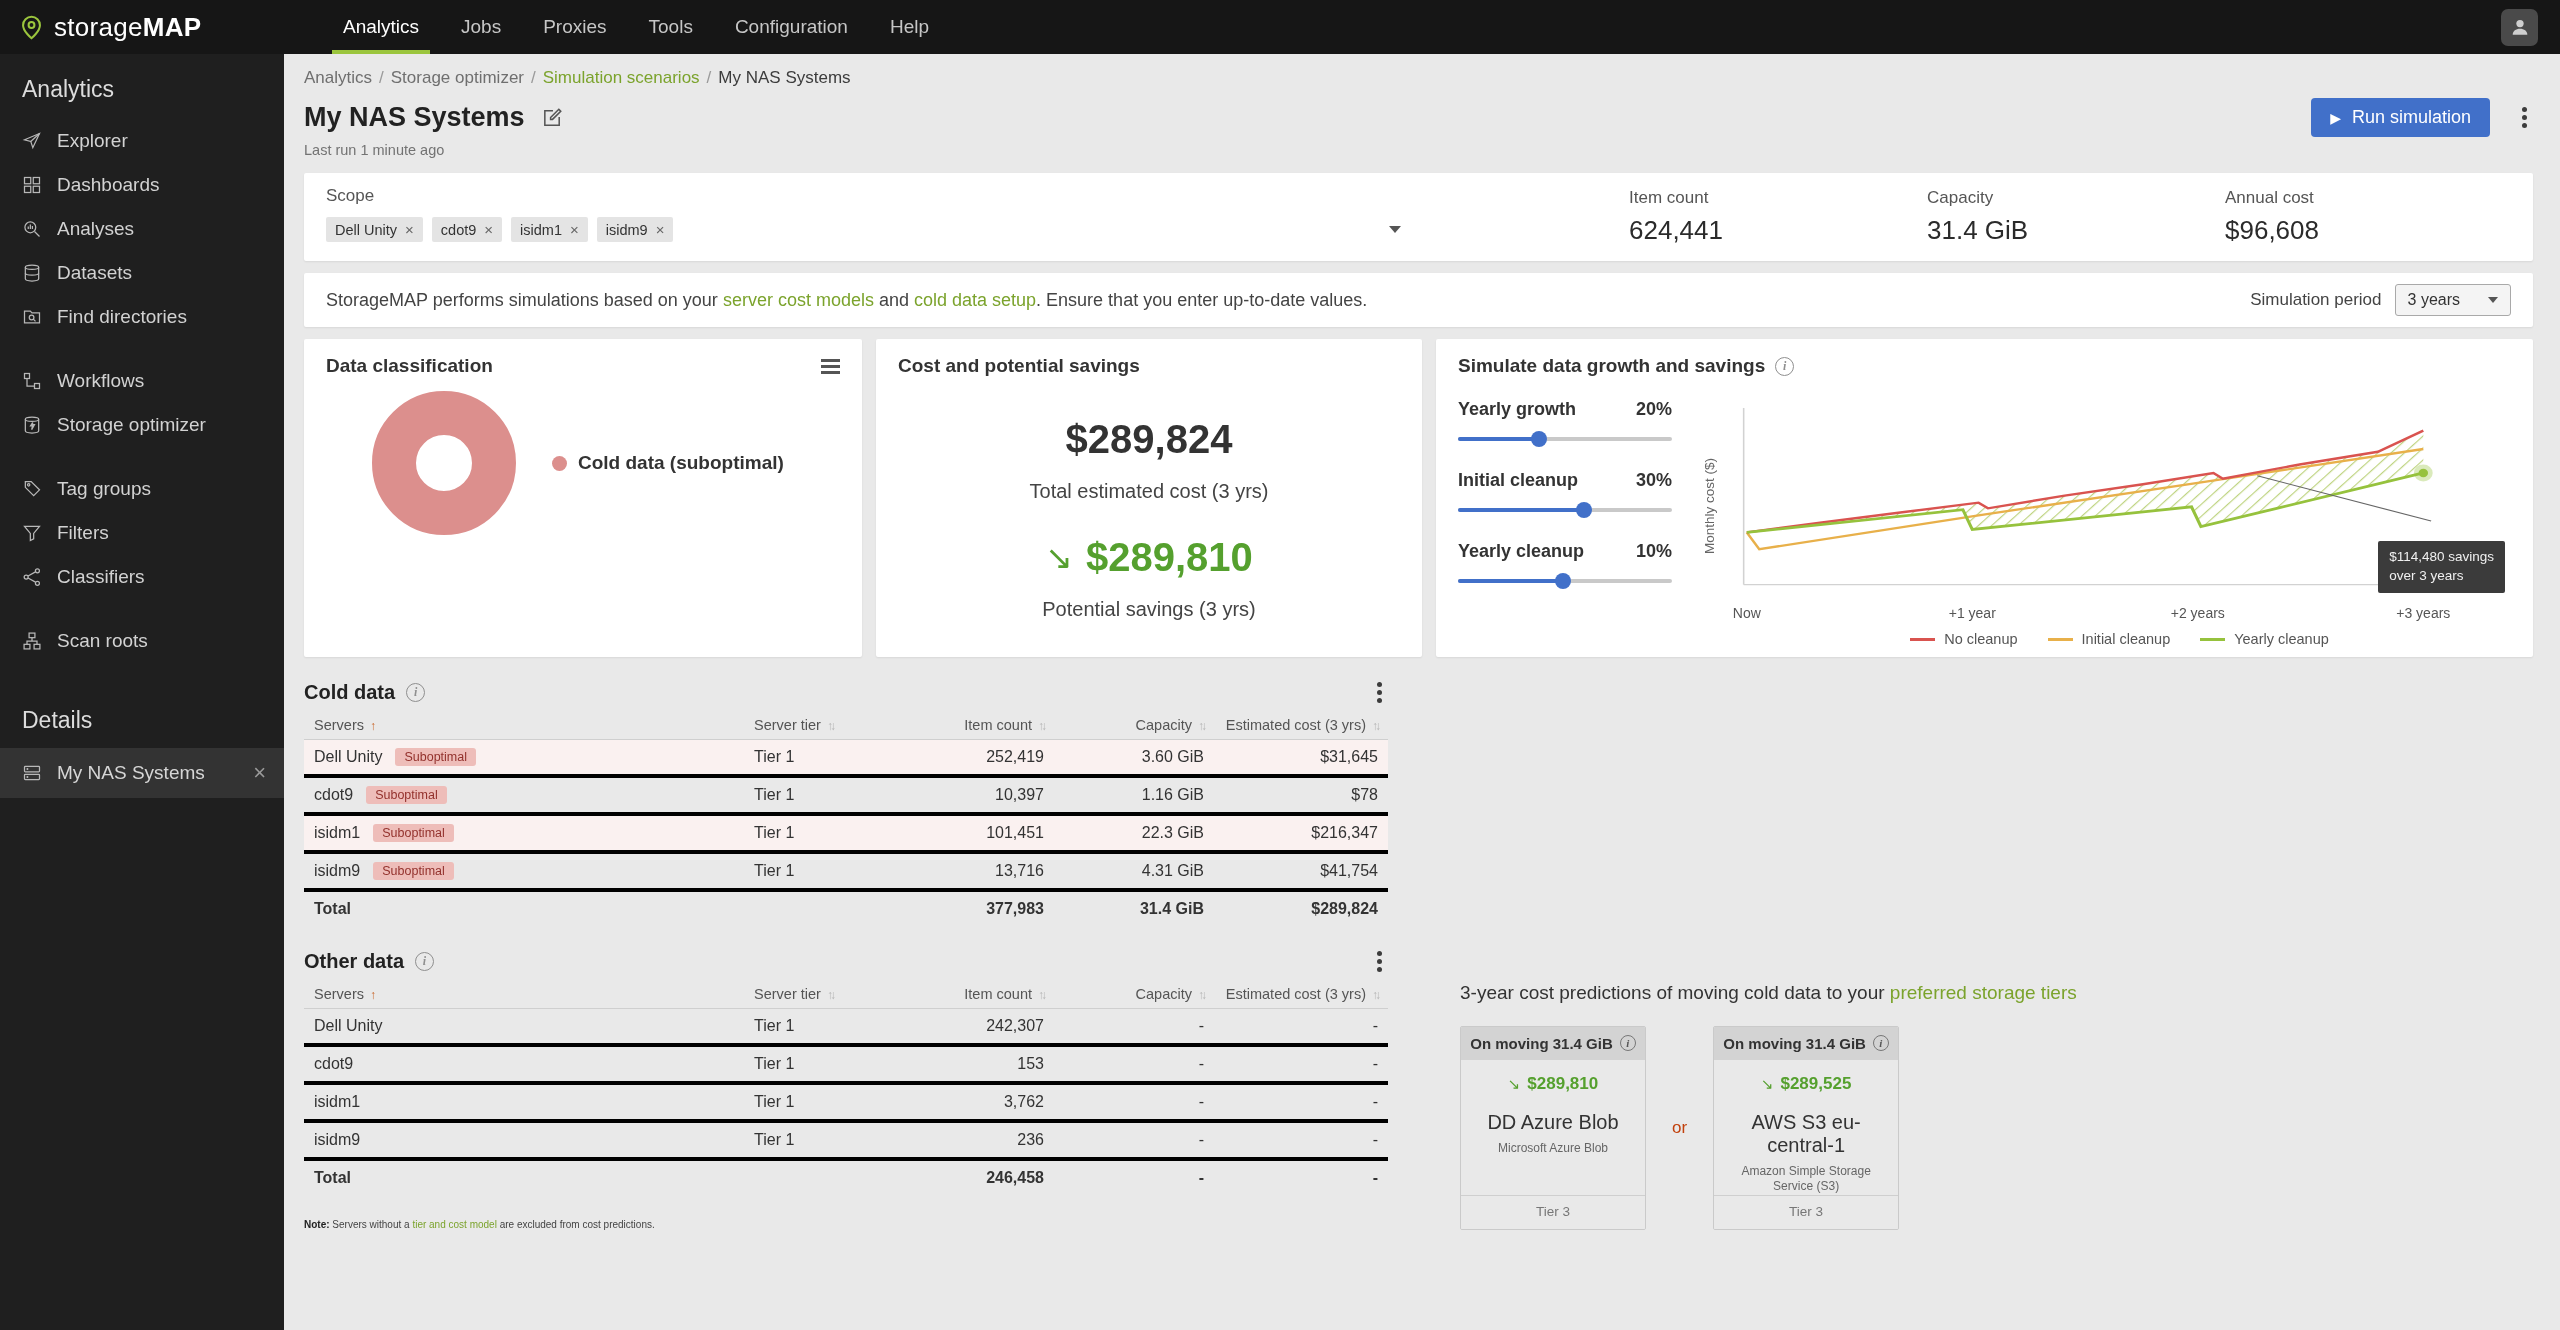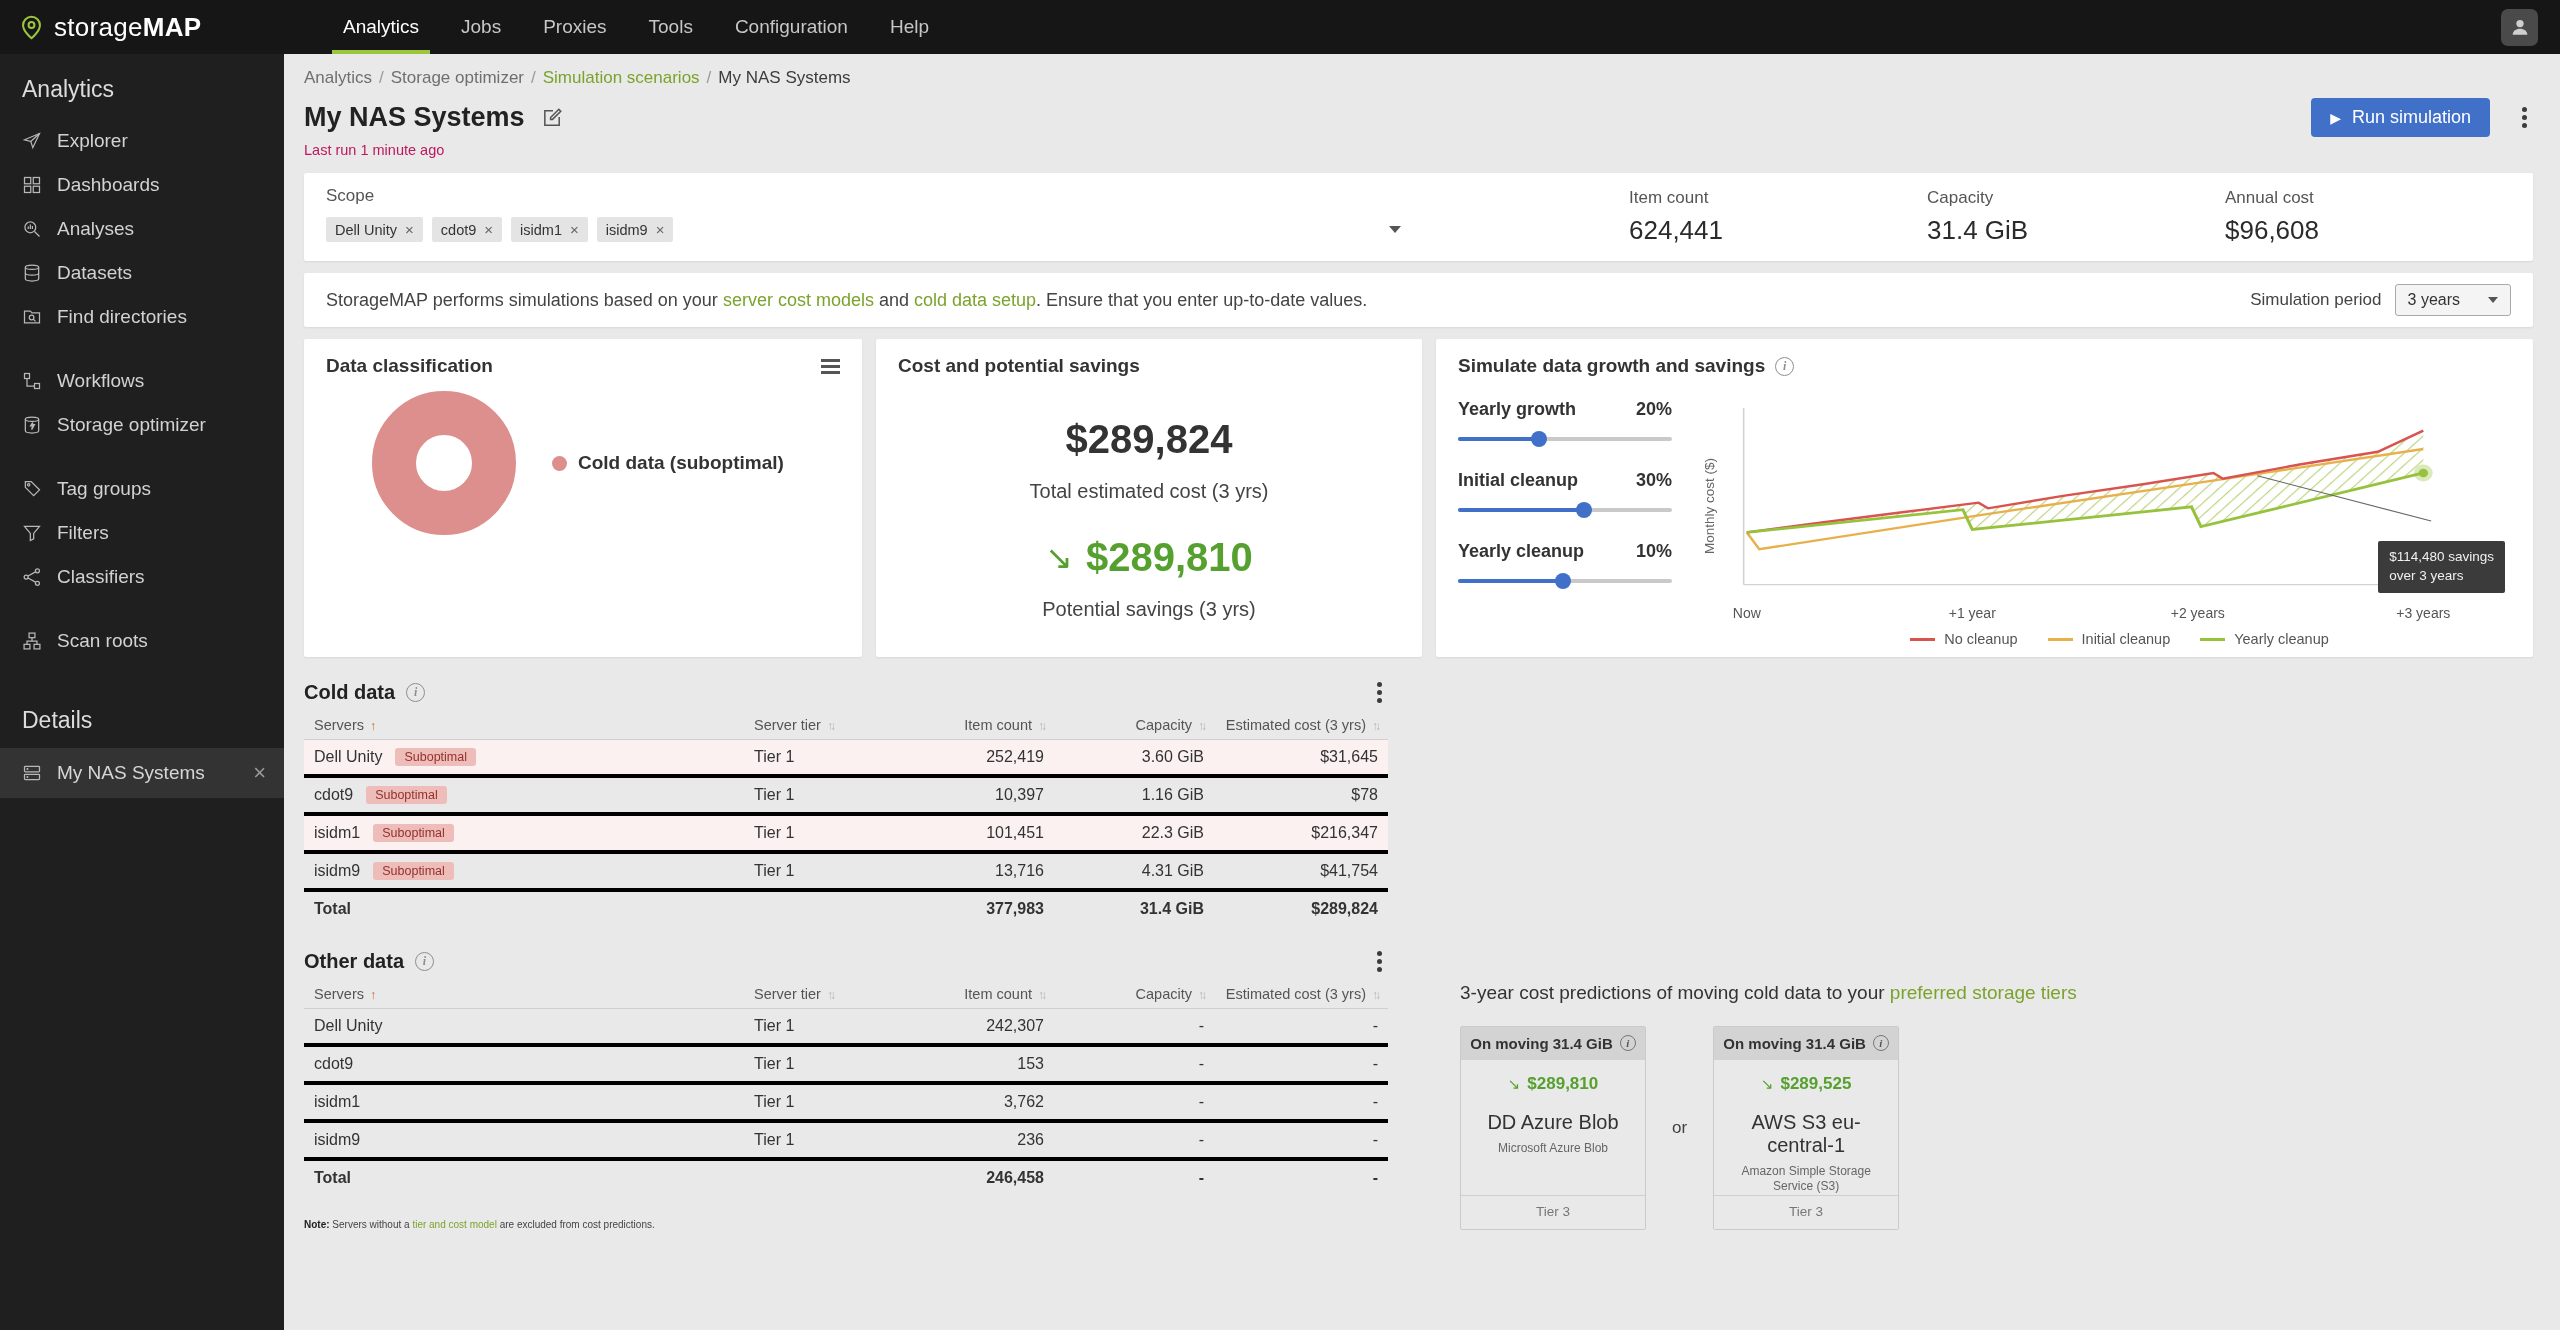--- a/index.html
+++ b/index.html
@@ -38,21 +38,21 @@
   .crumb-current { color:#3c3c3c; }
 
   .title-row { display:flex; align-items:center; margin-top:10px; }
   .page-title { font-size:27px; font-weight:700; color:#222; }
   .edit-icon { margin-left:16px; cursor:pointer; display:inline-flex; }
   .title-actions { margin-left:auto; display:flex; align-items:center; gap:26px; }
   .run-btn { display:flex; align-items:center; gap:11px; background:var(--blue,#4170c9); color:#fff; font-size:18px; padding:9px 19px; border-radius:4px; border:none; cursor:pointer; }
   .play-glyph { font-size:14px; }
   .kebab-btn { padding:8px 6px; cursor:pointer; display:inline-flex; }
   .kebab { width:5px; height:5px; border-radius:50%; background:#3c3c3c; box-shadow:0 -8px 0 #3c3c3c, 0 8px 0 #3c3c3c; display:inline-block; }
-  .last-run { font-size:14.5px; color:#be185d; margin-top:5px; }
+  .last-run { font-size:14.5px; color:#737373; margin-top:5px; }
 
   .card { background:#fff; border-radius:2px; box-shadow:0 1px 2px rgba(0,0,0,.08); }
 
   
   .scope { margin-top:15px; display:flex; align-items:flex-start; padding:13px 22px 15px; }
   .scope-left { flex:0 0 1075px; position:relative; cursor:pointer; }
   .scope-label { font-size:17px; color:#555; }
   .tags { display:flex; gap:9px; margin-top:11px; align-items:center; }
   .chip { display:flex; align-items:center; gap:8px; background:#e4e4e4; padding:4px 9px; font-size:14.5px; color:#333; border-radius:2px; }
   .chip-x { color:#666; font-size:15px; cursor:pointer; }
@@ -147,21 +147,21 @@
   .pred-head { font-size:19px; color:#333; }
   .pred-cards { display:flex; align-items:stretch; margin-top:22px; }
   .pred-card { width:186px; display:flex; flex-direction:column; border:1px solid #cacaca; border-radius:2px; overflow:hidden; cursor:pointer; }
   .pred-card-header { background:#d3d3d3; font-size:15px; font-weight:700; color:#333; padding:8px 4px; display:flex; align-items:center; justify-content:center; gap:7px; }
   .pred-card-body { background:#e9e9e9; flex:1; display:flex; flex-direction:column; align-items:center; padding:14px 10px 0; text-align:center; }
   .pred-savings { color:var(--savings,#55a02e); font-weight:700; font-size:17px; display:flex; align-items:center; gap:7px; }
   .pred-savings .arrow { font-weight:400; font-size:15px; }
   .pred-name { margin-top:17px; font-size:20px; color:#333; }
   .pred-provider { margin-top:7px; font-size:12px; color:#666; line-height:1.3; max-width:150px; }
   .pred-tier { margin-top:auto; width:calc(100% + 20px); border-top:1px solid #cfcfcf; padding:8px 0 10px; font-size:13.5px; color:#777; }
-  .or { align-self:center; margin:0 26px; font-size:17px; color:#404040; }
+  .or { align-self:center; margin:0 26px; font-size:17px; color:#c2410c; }
 
   .info-icon { display:inline-flex; align-items:center; justify-content:center; width:19px; height:19px; border:1px solid #8f8f8f; border-radius:50%; color:#8f8f8f; font-size:12px; font-family:"Liberation Serif","DejaVu Serif",serif; font-style:italic; flex:0 0 19px; cursor:pointer; }
   .info-icon.small { width:16px; height:16px; flex-basis:16px; font-size:11px; border-color:#777; color:#555; }
 </style>
 </head>
 <body>
 
 <div class="app">
 
   <div class="topbar">

